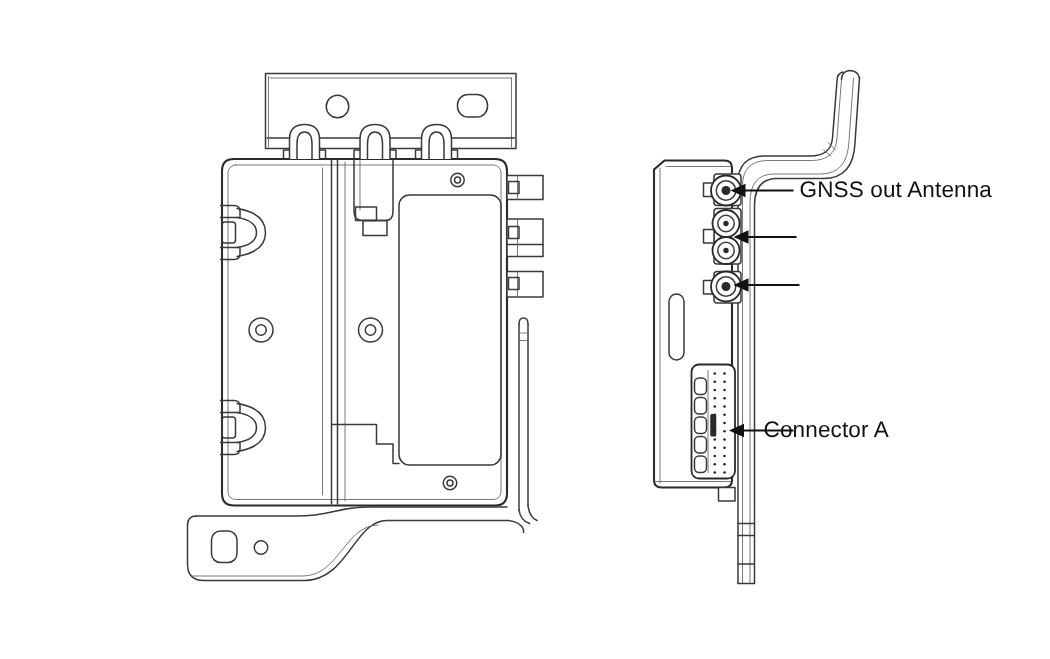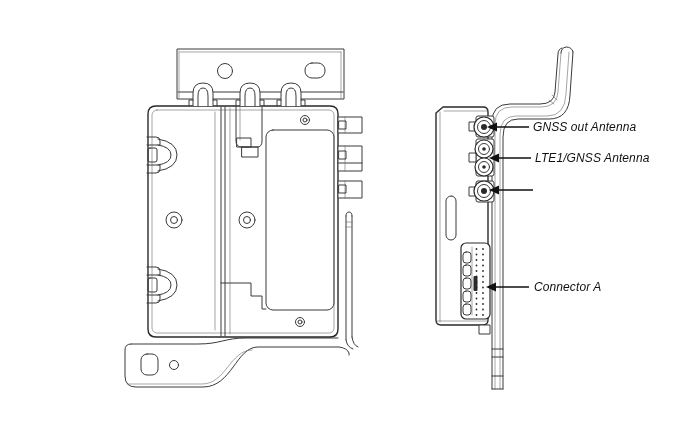--- a/index.html
+++ b/index.html
@@ -1,20 +1,20 @@
 <!DOCTYPE html>
 <html><head>
 <meta charset="utf-8">
 <style>
   html,body{margin:0;padding:0;background:#ffffff;}
   .figure{position:relative;width:700px;height:439px;background:#ffffff;overflow:hidden;
           font-family:"Liberation Sans",sans-serif;}
   .figure svg{position:absolute;left:0;top:0;}
-  .callout{position:absolute;font-size:12px;line-height:16px;color:#111;
-           white-space:nowrap;transform:translateY(-50%);letter-spacing:0.1px;font-style:italic;}
+  .callout{position:absolute;font-size:15px;line-height:16px;color:#111;
+           white-space:nowrap;transform:translateY(-50%);letter-spacing:0.1px;}
   
   .ln  {fill:none;stroke:#3a3a3a;stroke-width:1;stroke-linecap:round;stroke-linejoin:round;}
   .lnb {fill:none;stroke:#2a2a2a;stroke-width:1.4;stroke-linecap:round;stroke-linejoin:round;}
   .lnl {fill:none;stroke:#6a6a6a;stroke-width:0.6;stroke-linecap:round;stroke-linejoin:round;}
   .wh  {fill:#ffffff;stroke:#2a2a2a;stroke-width:1.2;stroke-linejoin:round;}
   .whl {fill:#ffffff;stroke:#3a3a3a;stroke-width:1;stroke-linejoin:round;}
   .dk  {fill:#2a2a2a;stroke:none;}
   .arrow-line{stroke:#111;stroke-width:1.3;}
   .arrow-head{fill:#111;stroke:none;}
 </style>
@@ -243,15 +243,14 @@
       <polygon class="arrow-head" points="489,190 499,185.5 499,194.5"></polygon>
     </g>
     <g>
       <line class="arrow-line" x1="495" y1="287" x2="529" y2="287"></line>
       <polygon class="arrow-head" points="486,287 496,282.5 496,291.5"></polygon>
     </g>
   </g>
 </svg>
 
   <span class="callout" style="left:533px;top:127px">GNSS out Antenna</span>
-  <span class="callout" style="left:535px;top:158px">LTE1/GNSS Antenna</span>
-  <span class="callout" style="left:534px;top:287px">Connector A</span>
+  <span class="callout" style="left:509px;top:287px">Connector A</span>
 </div>
 
 </body></html>

